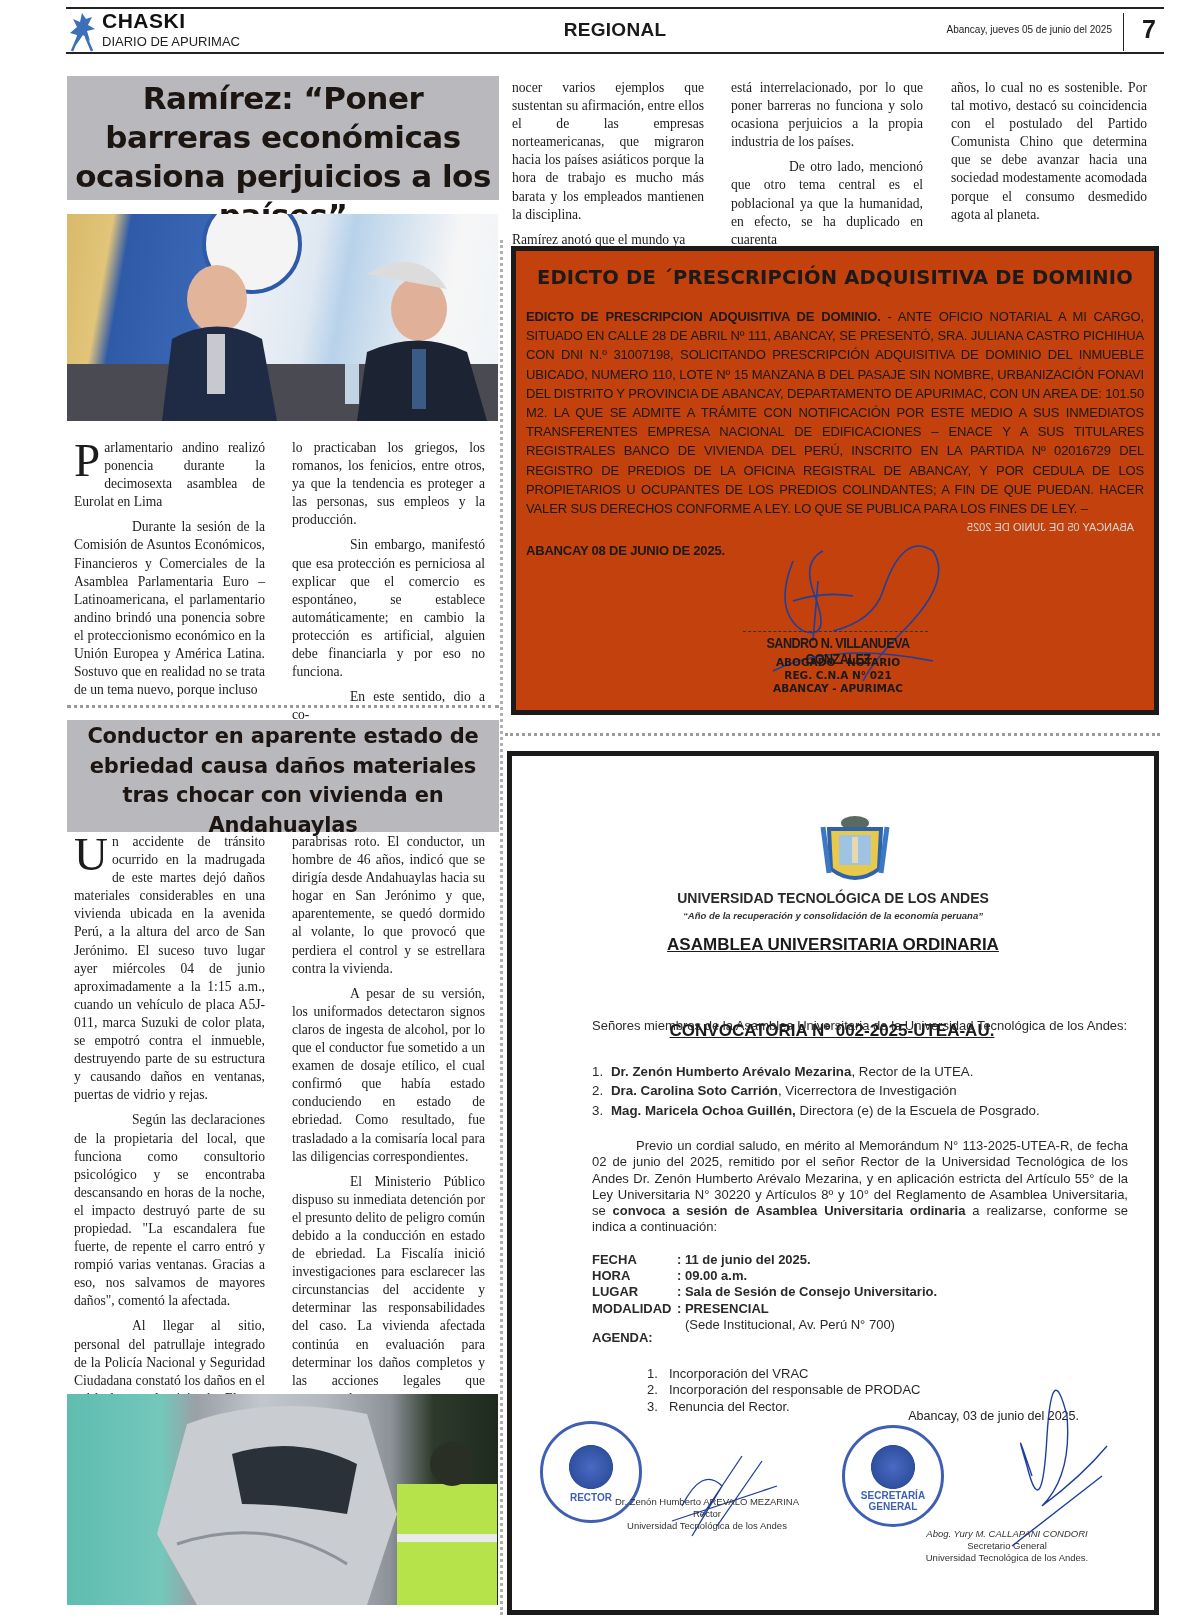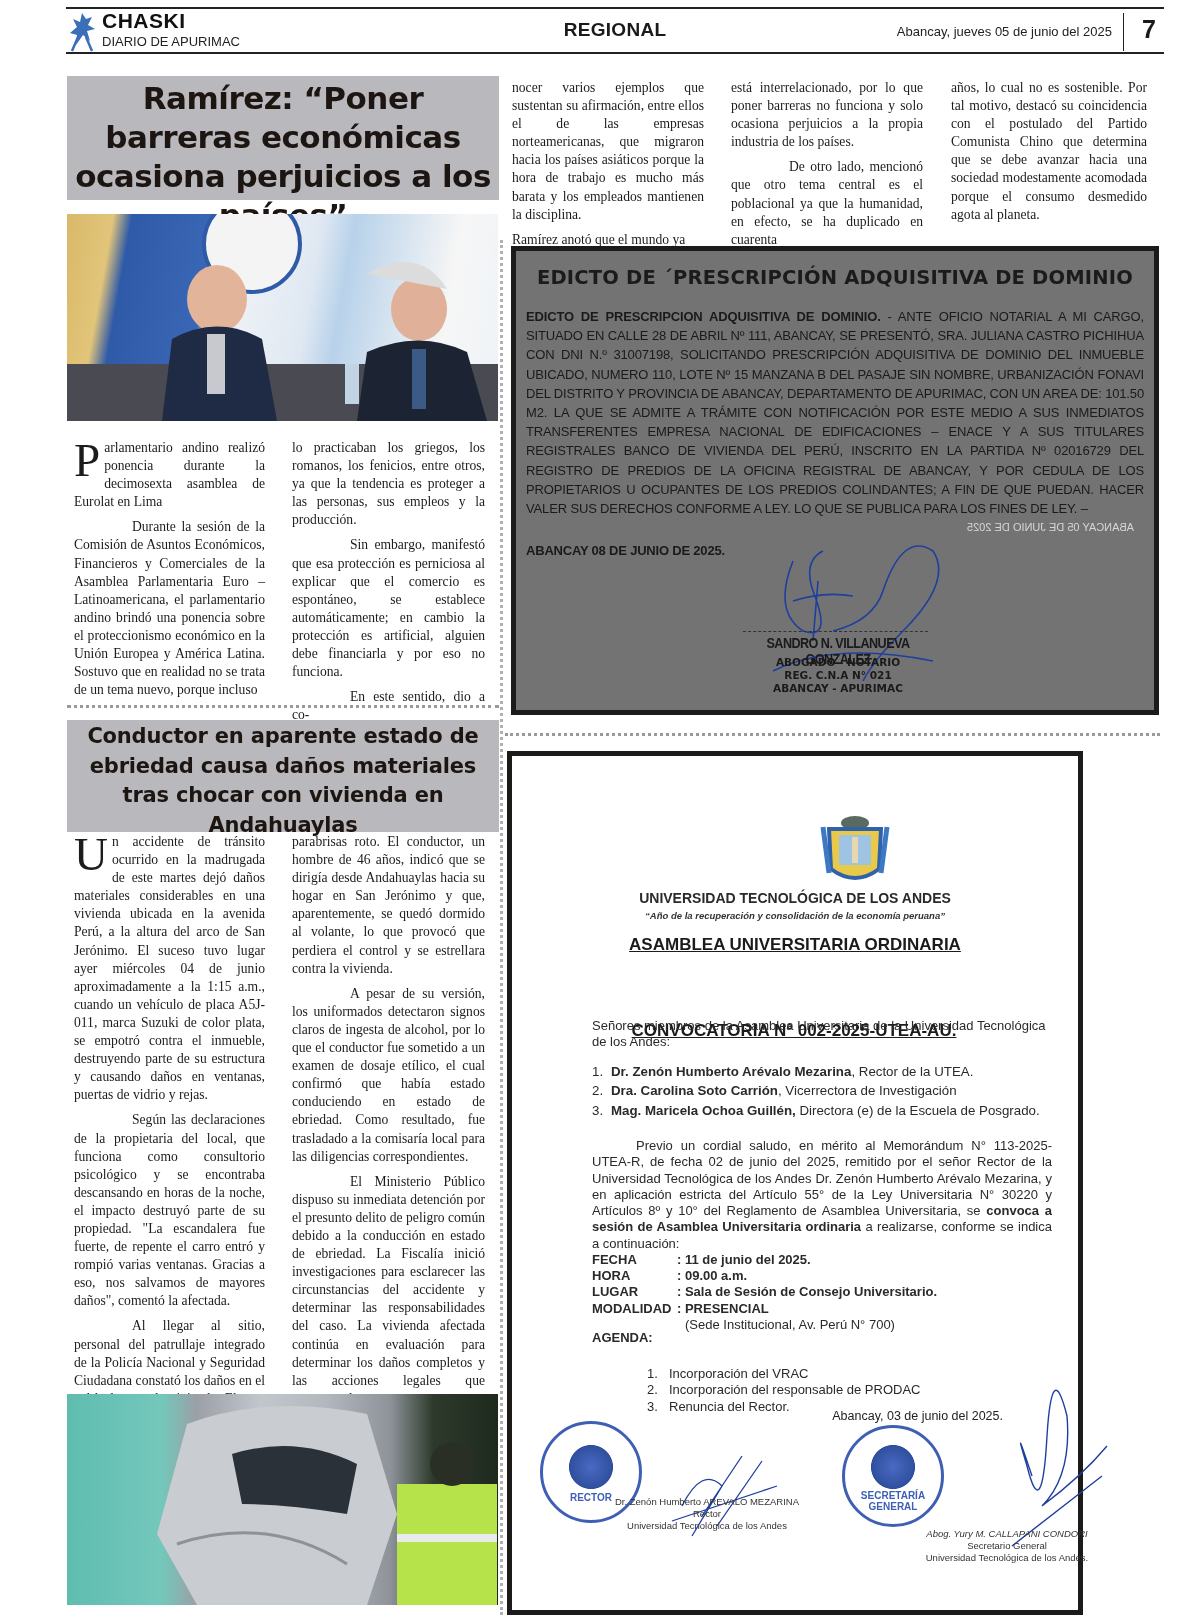--- a/index.html
+++ b/index.html
@@ -10,21 +10,21 @@
   .masthead { position: absolute; left: 66px; top: 7px; width: 1098px; height: 47px;
     border-top: 2px solid #222; border-bottom: 2px solid #222; }
   .masthead .logo-icon { position: absolute; left: 2px; top: 2px; width: 30px; height: 42px; }
   .masthead .brand { position: absolute; left: 36px; top: 2px; font-family: "Liberation Sans", sans-serif;
     font-weight: bold; font-size: 21px; line-height: 20px; color: #111; letter-spacing: 0.5px; }
   .masthead .brand-sub { position: absolute; left: 36px; top: 25px; font-family: "Liberation Sans", sans-serif;
     font-size: 13px; color: #222; }
   .masthead .section { position: absolute; left: 0; right: 0; top: 10px; text-align: center;
     font-family: "Liberation Sans", sans-serif; font-weight: bold; font-size: 19px; letter-spacing: 0.3px; }
   .masthead .date { position: absolute; right: 52px; top: 15px; font-family: "Liberation Sans", sans-serif;
-    font-size: 13px; color: #222; }
+    font-size: 10px; color: #222; }
   .masthead .vsep { position: absolute; right: 40px; top: 4px; height: 38px; border-left: 1.5px solid #222; }
   .masthead .pageno { position: absolute; right: 8px; top: 6px; font-family: "Liberation Sans", sans-serif;
     font-weight: bold; font-size: 25px; }
 
   
   .headline { position: absolute; background: #b9b9bd; text-align: center; color: #1c1512;
     font-family: "DejaVu Sans", sans-serif; font-weight: bold; }
   .hl1 { left: 67px; top: 76px; width: 432px; height: 124px; font-size: 31px; line-height: 39px; padding-top: 3px; letter-spacing: -0.5px; }
   .hl2 { left: 67px; top: 720px; width: 432px; height: 112px; font-size: 21px; line-height: 29.5px; padding-top: 2px; letter-spacing: -0.2px; }
 
@@ -40,40 +40,40 @@
   .col p { margin: 7px; }
   .col p.ind { text-indent: 58px; }
   .dropcap { float: left; font-size: 47px; line-height: 38px; margin: 2px 4px 0 0; font-family: "Liberation Serif", serif; }
 
   
   .hsep { position: absolute; height: 0; border-top: 3px dotted #9a9a9a; }
   .vsep-d { position: absolute; width: 0; border-left: 3px dotted #b0b0b0; }
 
   
   .edicto { position: absolute; left: 511px; top: 246px; width: 648px; height: 469px;
-    border: 5px solid #1d1a1a; background: #737373; }
+    border: 5px solid #1d1a1a; background: #c2410c; }
   .edicto .e-title { position: absolute; left: 0; right: 0; top: 15px; text-align: center;
     font-family: "DejaVu Sans", sans-serif; font-weight: bold; font-size: 19.5px; color: #1c1a1a; letter-spacing: 0.2px; }
   .edicto .e-body { position: absolute; left: 10px; right: 10px; top: 56px;
     font-family: "Liberation Sans", sans-serif; font-size: 13px; line-height: 19.2px;
     text-align: justify; color: #1a1a1a; letter-spacing: -0.15px; }
   .edicto .e-body b { font-weight: bold; }
   .edicto .e-date { position: absolute; left: 10px; top: 292px; font-family: "Liberation Sans", sans-serif;
     font-size: 13px; font-weight: bold; letter-spacing: -0.2px; }
   .edicto .sig-block { position: absolute; left: 222px; top: 290px; width: 200px; height: 160px; }
   .edicto .sig-dots { position: absolute; left: 5px; top: 90px; width: 185px; border-top: 1.5px dashed #333; }
   .edicto .sig-name { position: absolute; left: 0; width: 200px; top: 94px; text-align: center;
     font-family: "Liberation Sans", sans-serif; font-weight: bold; font-size: 14px; letter-spacing: -0.6px; transform: scaleX(0.9); }
   .edicto .sig-line { position: absolute; left: 0; width: 200px; text-align: center;
     font-family: "DejaVu Sans", sans-serif; font-weight: bold; font-size: 10.5px; line-height: 13px; }
   .edicto .ghost { position: absolute; right: 20px; top: 270px; font-family: "Liberation Sans", sans-serif;
     font-size: 11px; color: #d6d6d6; transform: scaleX(-1); }
 
   
-  .conv { position: absolute; left: 507px; top: 751px; width: 576px; height: 864px;
+  .conv { position: absolute; left: 507px; top: 751px; width: 652px; height: 864px;
     border: 5px solid #1d1a1a; background: #fff; font-family: "Liberation Sans", sans-serif; color: #222; }
   .conv .crest { position: absolute; left: 307px; top: 57px; width: 72px; height: 74px; }
   .conv .c-uni { position: absolute; left: 0; right: 0; top: 134px; text-align: center; font-weight: bold; font-size: 14px; color: #2a2a2a; }
   .conv .c-motto { position: absolute; left: 0; right: 0; top: 154px; text-align: center; font-weight: bold; font-style: italic; font-size: 9.5px; color: #333; }
   .conv .c-t1 { position: absolute; left: 0; right: 0; top: 179px; text-align: center; font-weight: bold; font-size: 17px; text-decoration: underline; color: #1b1b1b; }
   .conv .c-t2 { position: absolute; left: 0; right: 2px; top: 221px; text-align: center; font-weight: bold; font-size: 17px; text-decoration: underline; color: #1b1b1b; margin-top: 44px; }
   .conv .c-text { position: absolute; left: 80px; right: 26px; font-size: 13px; line-height: 16.3px; color: #2a2a2a; }
   .conv .c-greet { top: 262px; }
   .conv .c-list { top: 306px; list-style: none; }
   .conv .c-list li { line-height: 19.4px; font-size: 13.3px; }

